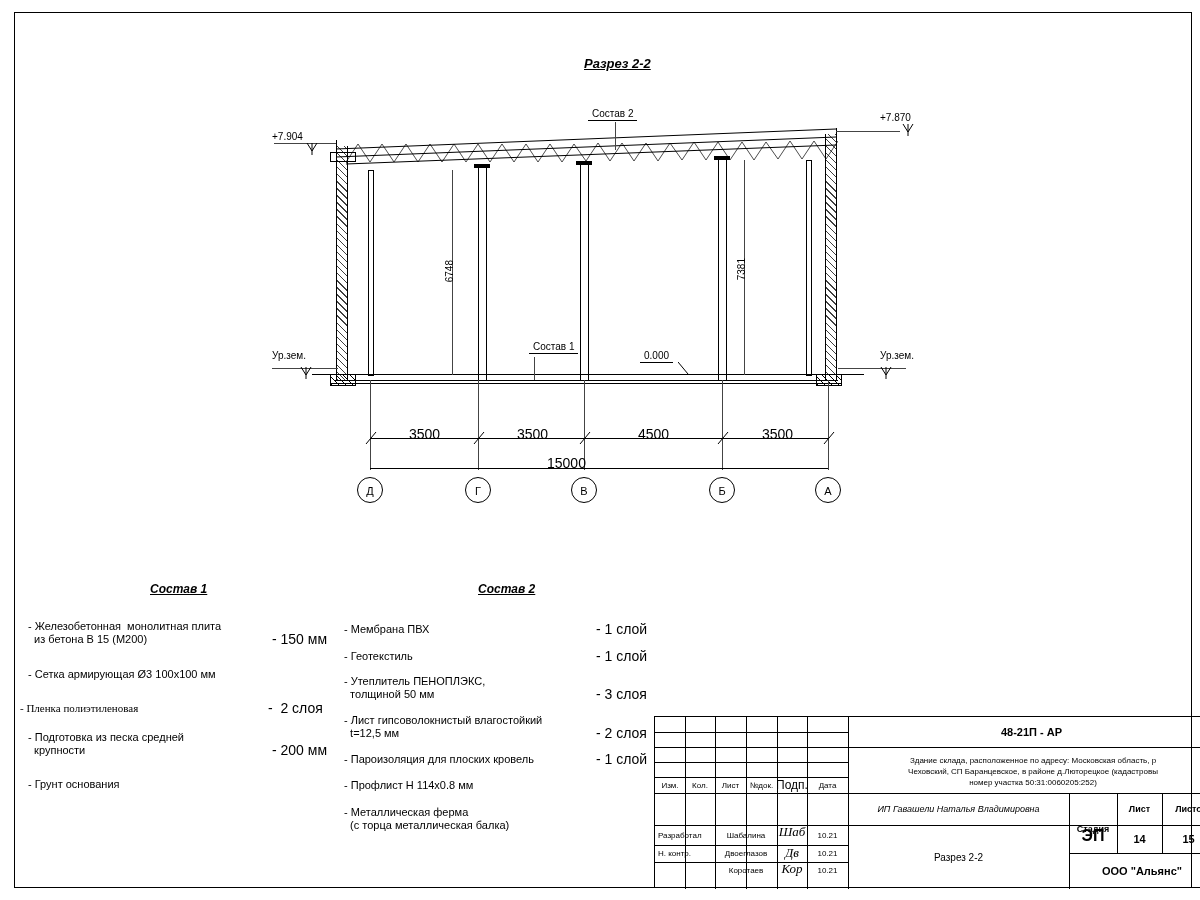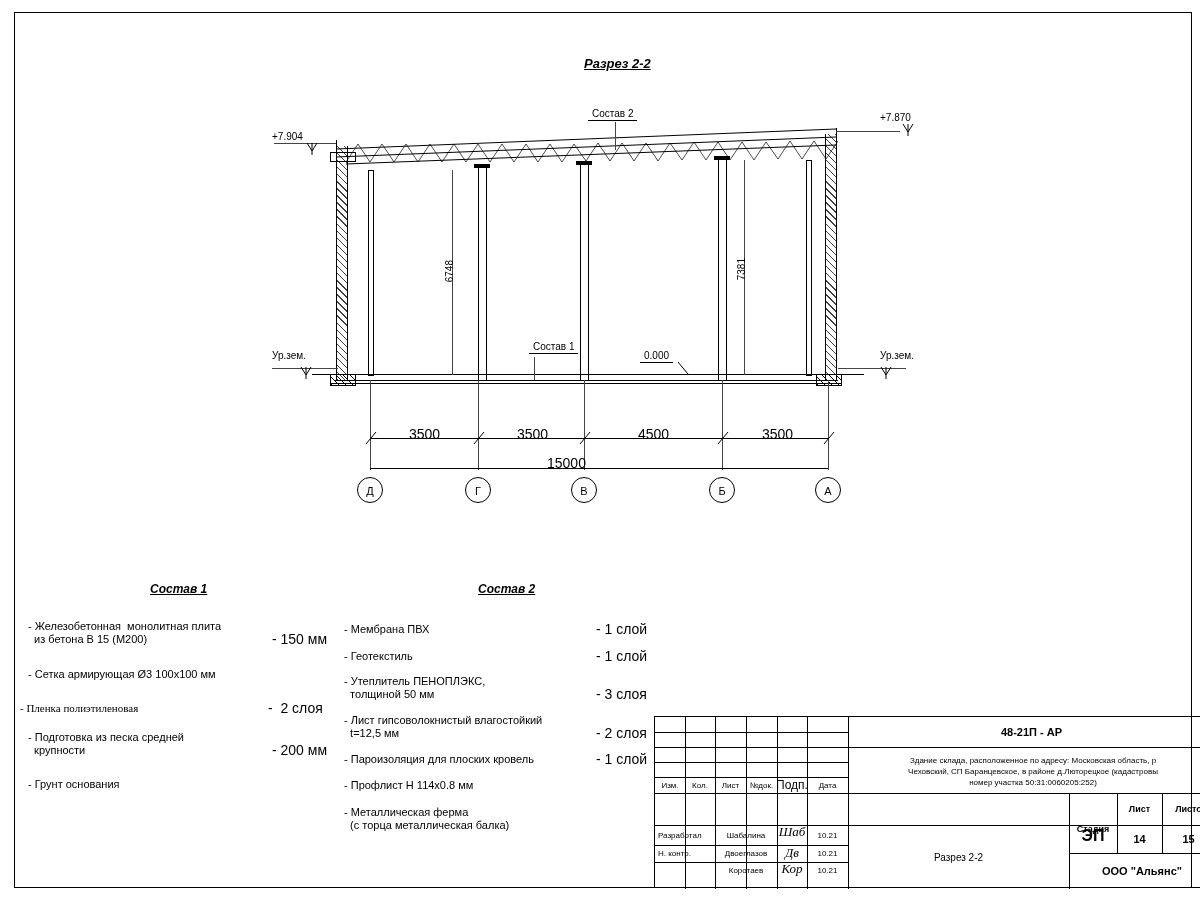--- a/index.html
+++ b/index.html
@@ -338,20 +338,21 @@
     <div class="cell" style="left:152px; top:145px; width:41px; height:17px; font-size:8px;">10.21</div>
 
     <div class="hline" style="left:193px; top:30px; width:367px;"></div>
     <div class="cell" style="left:193px; top:0; width:367px; height:30px; font-size:11px; font-weight:bold;">48-21П - АР</div>
 
     <div class="cell" style="left:196px; top:32px; width:364px; height:44px; font-size:8px; line-height:11px; padding:0 2px;">Здание склада, расположенное по адресу: Московская область, р
 Чеховский, СП Баранцевское, в районе д.Люторецкое  (кадастровы
 номер участка 50:31:0060205:252)</div>
 
     <div class="hline" style="left:193px; top:108px; width:367px;"></div>
+    <div class="cell" style="left:193px; top:76px; width:221px; height:32px; font-size:9px; font-style:italic;">ИП Гавашели Наталья Владимировна</div>
 
     <div class="vline" style="left:414px; top:76px; height:96px;"></div>
     <div class="vline" style="left:462px; top:76px; height:32px;"></div>
     <div class="vline" style="left:507px; top:76px; height:32px;"></div>
     <div class="cell" style="left:414px; top:76px; width:48px; height:32px; font-size:9px; font-weight:bold;margin-top:20px;">Стадия</div>
     <div class="cell" style="left:462px; top:76px; width:45px; height:32px; font-size:9px; font-weight:bold;">Лист</div>
     <div class="cell" style="left:507px; top:76px; width:53px; height:32px; font-size:9px; font-weight:bold;">Листо</div>
 
     <div class="hline" style="left:414px; top:136px; width:146px;"></div>
     <div class="cell" style="left:414px; top:105px; width:48px; height:28px; font-size:16px; font-weight:bold;">ЭП</div>

